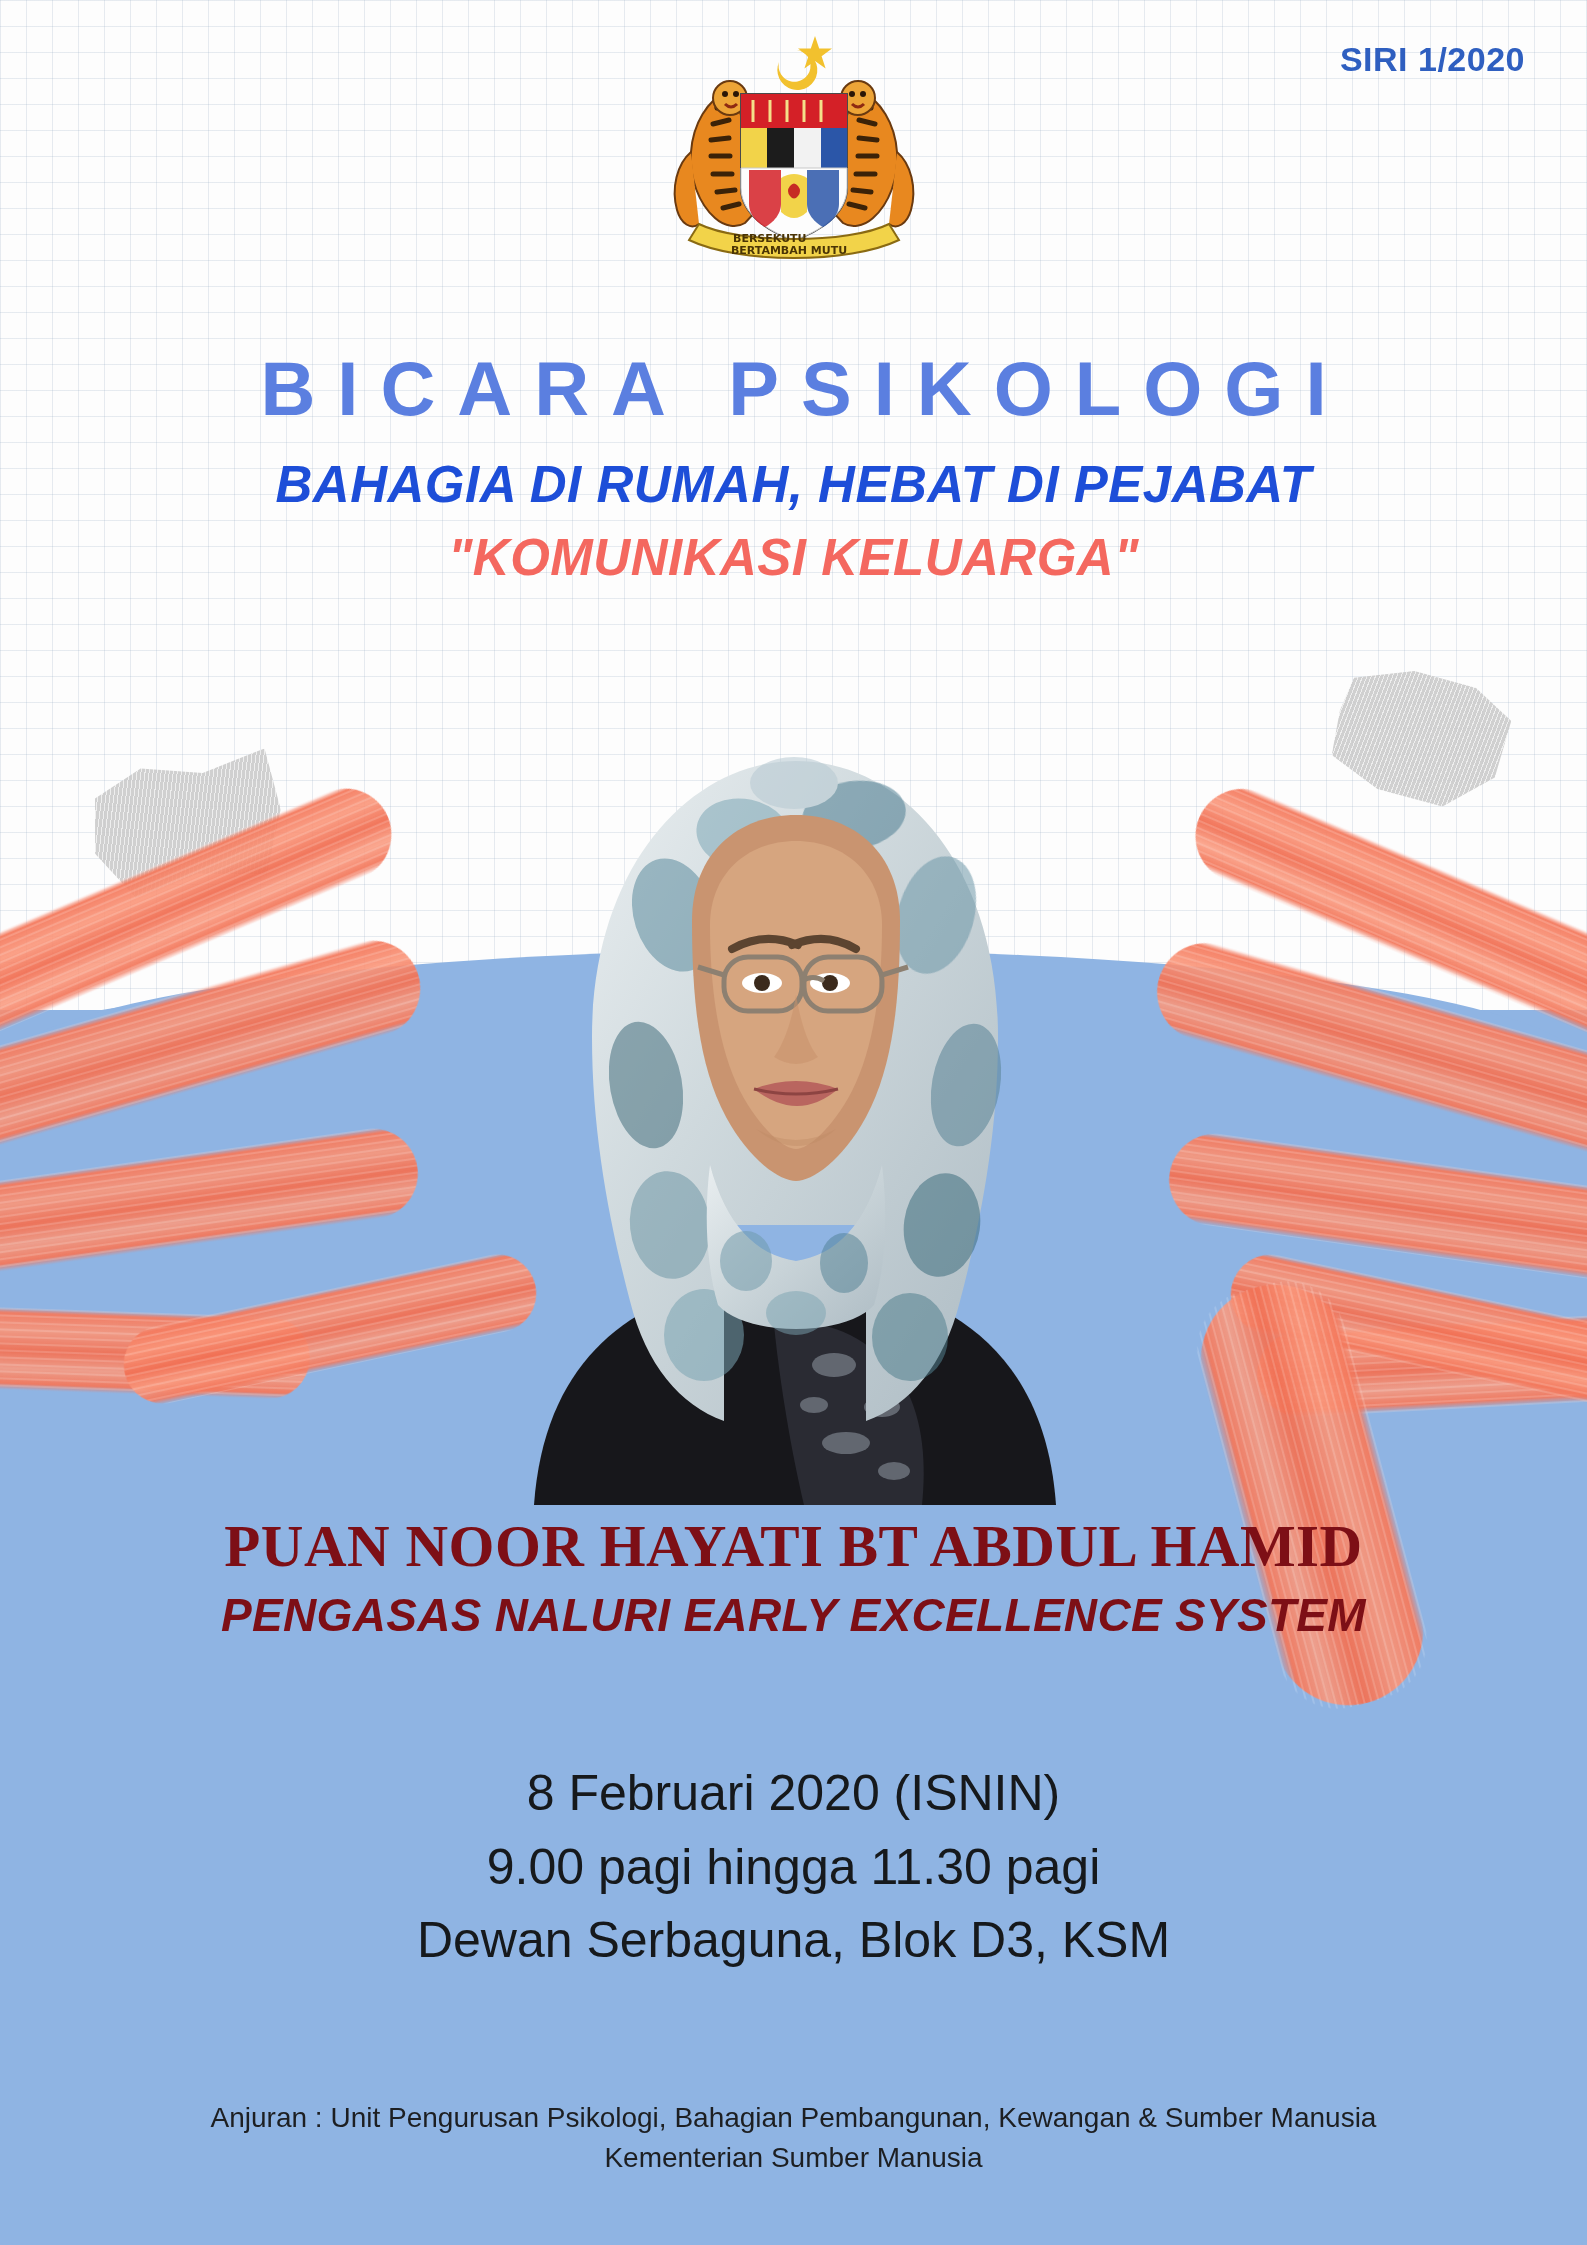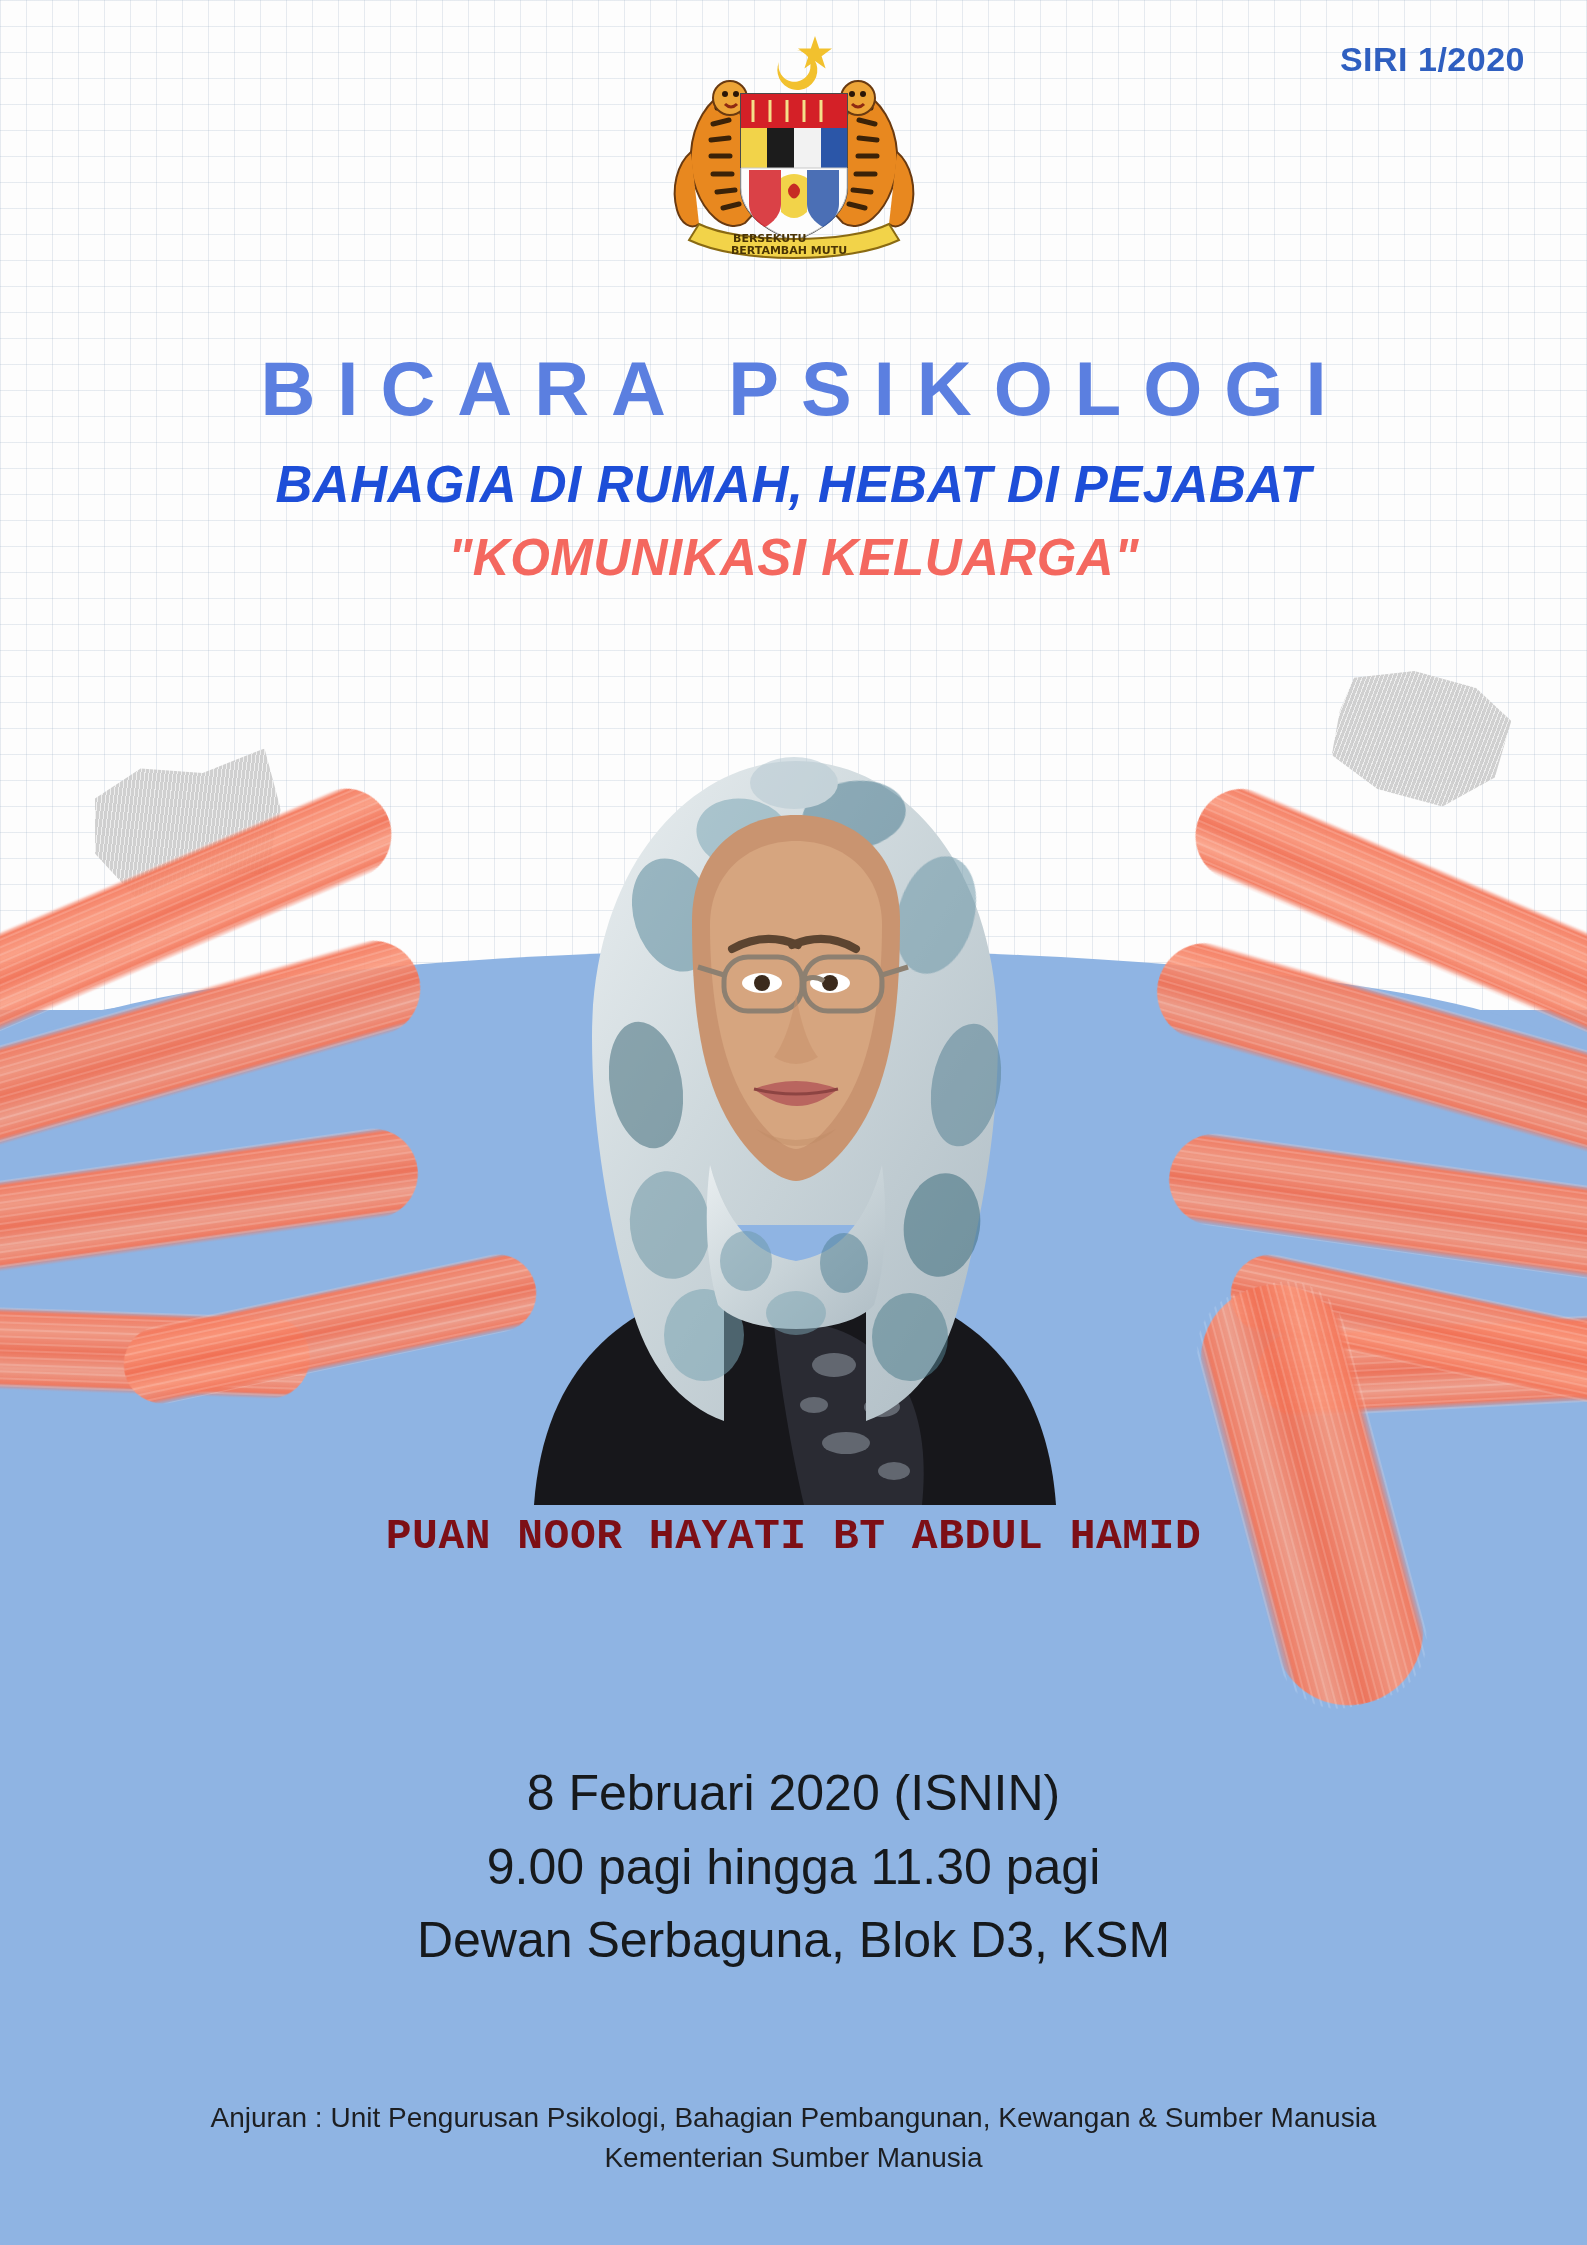--- a/index.html
+++ b/index.html
@@ -190,23 +190,23 @@
     width: 640px;
     height: 840px;
   }
 
   
   .speaker-name {
     position: absolute;
     left: 0; right: 0;
     top: 1512px;
     text-align: center;
-    font-family: Liberation Mono, monospace;
-    font-weight: bold;
-    font-size: 43px;
+    font-family: Liberation Serif, serif;
+    font-weight: bold;
+    font-size: 59px;
     color: #7d0f16;
     letter-spacing: .5px;
   }
   .speaker-role {
     position: absolute;
     left: 0; right: 0;
     top: 1588px;
     text-align: center;
     font-family: "Liberation Sans", sans-serif;
     font-weight: bold;
@@ -399,20 +399,21 @@
       <path d="M236 500 C252 560 282 590 322 596 C362 590 392 560 408 500 C414 546 412 600 400 640 C372 672 272 672 244 640 C232 600 230 546 236 500 Z" fill="url(#scarfg)"></path>
       <g opacity=".5">
         <ellipse cx="272" cy="596" rx="26" ry="30" fill="#6d97a8"></ellipse>
         <ellipse cx="370" cy="598" rx="24" ry="30" fill="#4f7f93"></ellipse>
         <ellipse cx="322" cy="648" rx="30" ry="22" fill="#7ba4b2"></ellipse>
       </g>
     </g>
   </svg>
 
   <div class="speaker-name">PUAN NOOR HAYATI BT ABDUL HAMID</div>
+  <div class="speaker-role">PENGASAS NALURI EARLY EXCELLENCE SYSTEM</div>
 
   <div class="details">
     <div>8 Februari 2020 (ISNIN)</div>
     <div>9.00 pagi hingga 11.30 pagi</div>
     <div>Dewan Serbaguna, Blok D3, KSM</div>
   </div>
 
   <div class="footer">
     <div>Anjuran : Unit Pengurusan Psikologi, Bahagian Pembangunan, Kewangan &amp; Sumber Manusia</div>
     <div>Kementerian Sumber Manusia</div>

